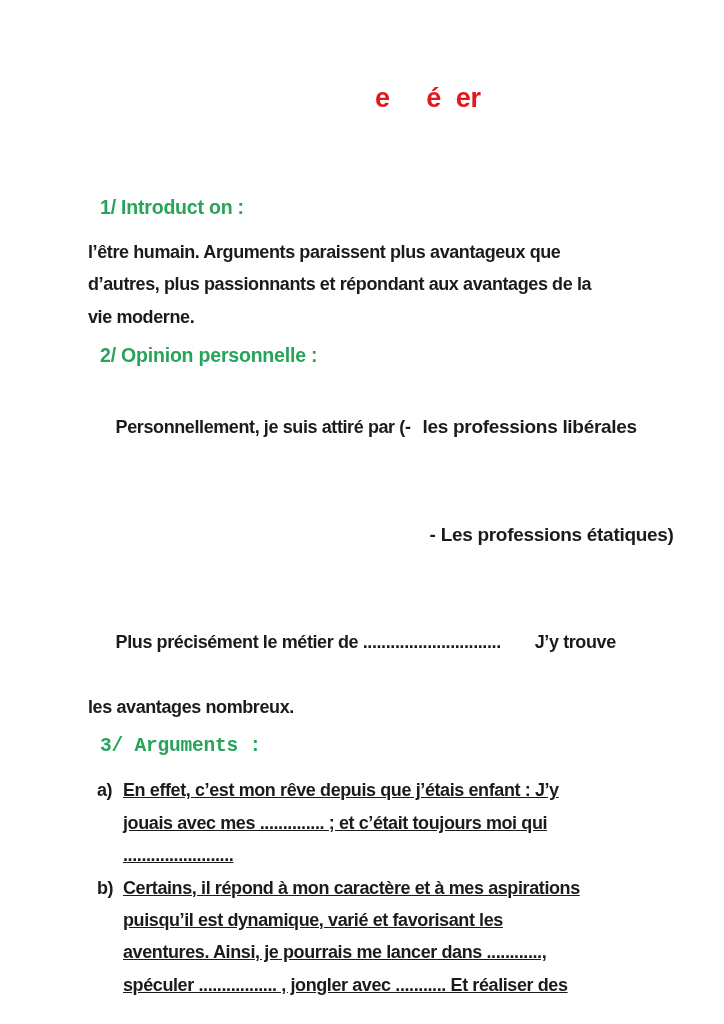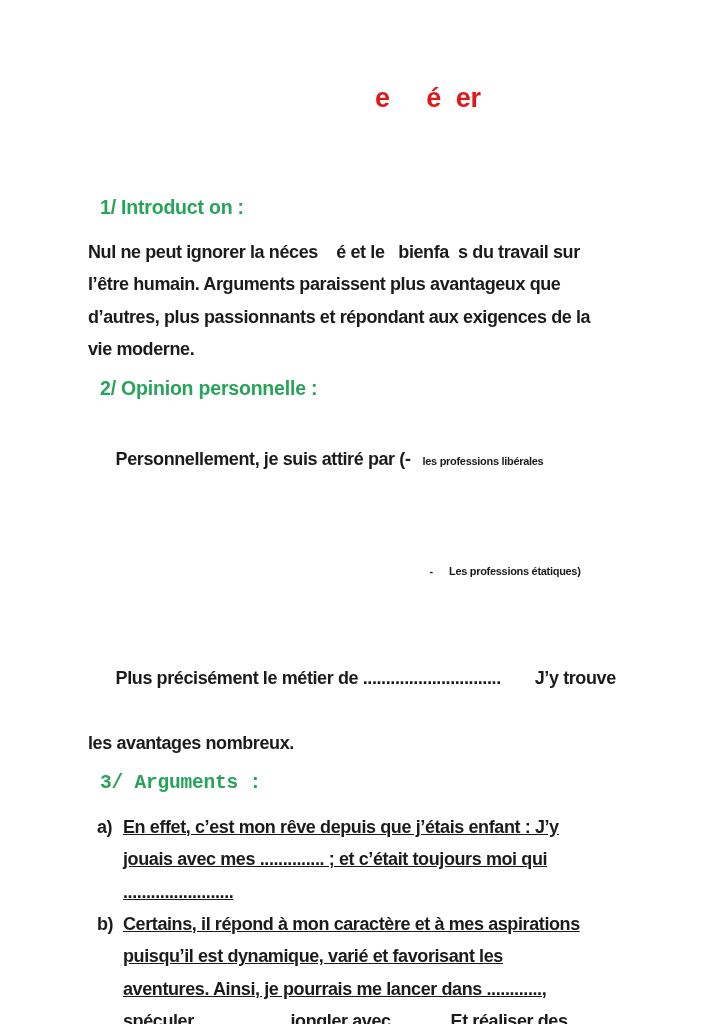--- a/index.html
+++ b/index.html
@@ -45,29 +45,29 @@
   .body-line {
     display: block;
     font-size: 18px;
     line-height: 32.4px;
     letter-spacing: -0.4px;
     white-space: pre;
   }
   .intro-para { margin-top: 14px; }
   .opinion-l1 { margin-top: 8px; }
   .small-text {
-    font-size: 11px;
+    font-size: 19px;
     letter-spacing: -0.3px;
   }
   .choice-1 { margin-left: 12px; }
   .opinion-l2 {
     margin-top: 11px;
     padding-left: 314px;
   }
-  .choice-2 { margin-left: 16px; }
+  .choice-2 { margin-left: 5px; }
   .precision-l1 { margin-top: 10px; }
   .precision-tail { margin-left: 34px; }
   .args-list { margin-top: 13px; }
   .list-item { display: flex; }
   .list-marker {
     flex: none;
     width: 26px;
     margin-left: 9px;
     font-size: 18px;
     line-height: 32.4px;
@@ -79,23 +79,22 @@
 <body>
 
 <div class="page">
   <div class="content">
 
     <div class="doc-title">e     é  er</div>
 
     <div class="heading heading-1">1/ Introduct on :</div>
 
     <div class="intro-para">
-      <span class="body-line">Nul ne peut ignorer la néces    é et le   bienfa  s du travail sur</span>
       <span class="body-line">l’être humain. Arguments paraissent plus avantageux que</span>
-      <span class="body-line">d’autres, plus passionnants et répondant aux exigences de la</span>
+      <span class="body-line">d’autres, plus passionnants et répondant aux avantages de la</span>
       <span class="body-line">vie moderne.</span>
     </div>
 
     <div class="heading heading-2">2/ Opinion personnelle :</div>
 
     <div class="body-line opinion-l1">
       <span>Personnellement, je suis attiré par (-</span><span class="small-text choice-1">les professions libérales</span>
     </div>
 
     <div class="body-line opinion-l2">

